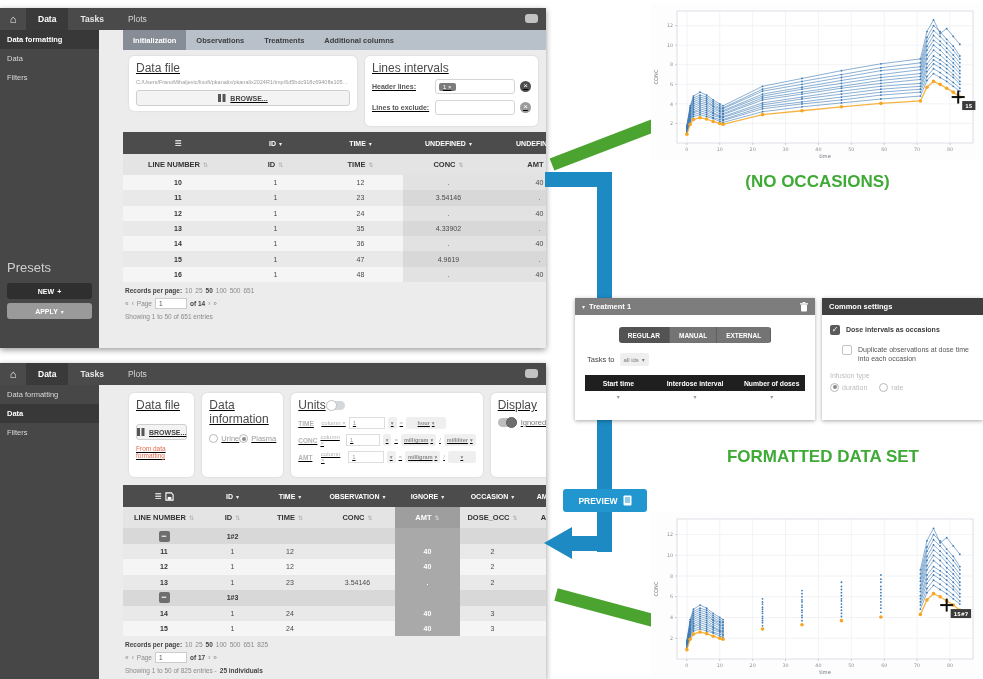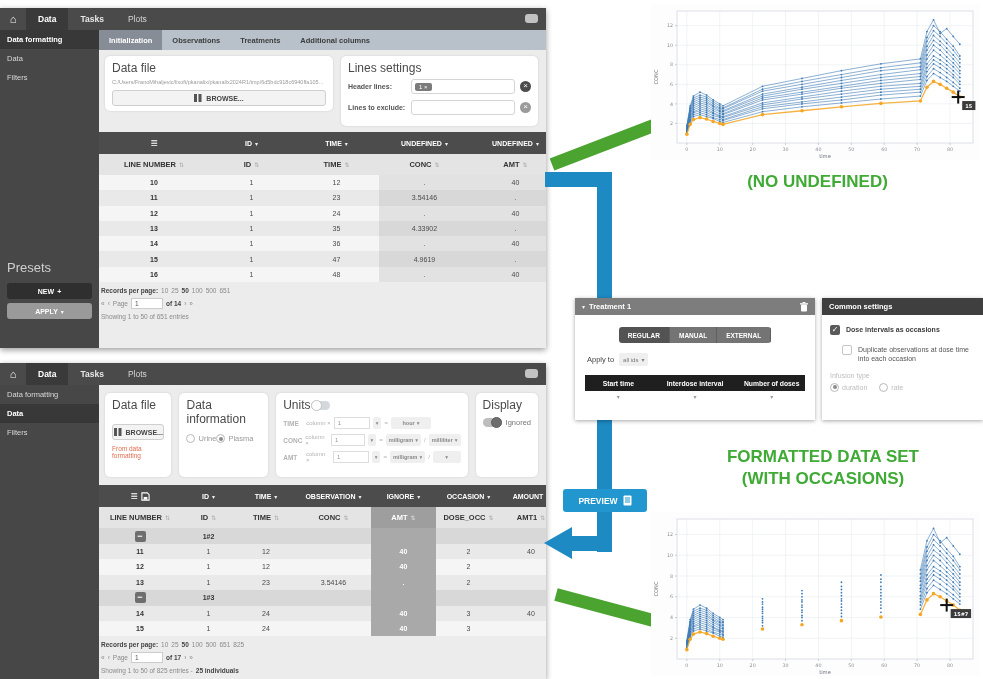--- a/index.html
+++ b/index.html
@@ -22,26 +22,26 @@
   .sidebar { width:99px; background:#474747; color:#d9d9d9; position:relative; flex-shrink:0; }
   .s-item { font-size:7.5px; padding:5px 7px; }
   .s-item.sel { background:#383838; color:#fff; font-weight:bold; }
   .presets { position:absolute; left:0; right:0; }
   .presets-label { font-size:13px; color:#cfcfcf; padding:4px 7px; }
   .p-btn { display:flex; align-items:center; justify-content:center; gap:3px; margin:4px 7px; height:16px;
            border-radius:3px; font-size:7px; font-weight:bold; color:#fff; }
   .p-btn.new { background:#2f2f2f; }
   .p-btn.apply { background:#9a9a9a; }
 
-  .main { flex:1; display:flex; flex-direction:column; overflow:hidden; position:relative; }
+  .main { flex:1; display:flex; flex-direction:column; overflow:hidden; position:relative;padding-left:24px; }
   .subtabs { height:20px; background:#b8c0ca; display:flex; align-items:stretch; }
   .subtab { padding:0 10px; font-size:7.5px; display:flex; align-items:center; color:#3c3c3c; font-weight:bold; }
   .subtab.sel { background:#868d96; color:#fff; }
 
-  .cards { display:flex; gap:8px; padding:6px 8px 4px 6px; align-items:flex-start; }
+  .cards { display:flex; gap:8px; padding:6px 8px 4px 6px; align-items:flex-start;text-decoration:underline; }
   .card { background:#fff; border-radius:5px; box-shadow:0 0 2px rgba(0,0,0,.15); padding:5px 7px; }
   .card h3 { font-size:12px; color:#4a4a4a; font-weight:normal; margin-bottom:4px; }
   .filepath { font-size:5.5px; color:#9a9a9a; white-space:nowrap; overflow:hidden; text-overflow:ellipsis; margin-bottom:5px; }
   .browse { height:16px; background:#f3f3f3; border:1px solid #cfcfcf; border-radius:3px; display:flex;
             align-items:center; justify-content:center; gap:4px; font-size:7px; font-weight:bold; color:#444; }
   .ls-row { display:flex; align-items:center; margin-bottom:6px; gap:5px; }
   .ls-label { font-size:7px; color:#555; width:58px; font-weight:bold; }
   .ls-input { flex:1; height:15px; background:#fff; border:1px solid #d5d5d5; border-radius:3px; display:flex; align-items:center; padding:0 3px; }
   .tag { background:#7b7b7b; color:#fff; font-size:6px; border-radius:2px; padding:1px 4px; }
   .xbtn { width:11px; height:11px; border-radius:50%; background:#4d4d4d; color:#fff; font-size:8px; line-height:10px; text-align:center; flex-shrink:0; }
@@ -179,21 +179,21 @@
             <div class="filepath">C:/Users/FranoMihaljevic/lixoft/pkanalix/pkanalix2024R1/tmp/6d5bdc918c6940ffa10593ce...</div>
             <div class="browse">
               <svg width="8" height="8" viewBox="0 0 8 8">
                   <rect x="0" y="0" width="3" height="8" fill="#555"></rect>
                   <rect x="4.5" y="0" width="3" height="8" fill="#555"></rect>
                 </svg>
               <span>BROWSE...</span>
             </div>
           </div>
           <div class="card" style="flex:1;">
-            <h3>Lines settings</h3>
+            <h3>Lines intervals</h3>
             <div class="ls-row">
               <div class="ls-label">Header lines:</div>
               <div class="ls-input">
                   <span class="tag">1 ×</span>
                 </div>
               <div class="xbtn">×</div>
             </div>
             <div class="ls-row">
               <div class="ls-label">Lines to exclude:</div>
               <div class="ls-input"></div>
@@ -596,45 +596,44 @@
 
   <div class="blue" style="left:545px;top:172px;width:67px;height:15px;"></div>
   <div class="blue" style="left:597px;top:172px;width:15px;height:380px;"></div>
   <div class="blue" style="left:570px;top:536px;width:42px;height:15px;"></div>
   <div class="blue-arrowhead" style="left:544px;top:527px;"></div>
 
   <div class="garrow" style="left:552px;top:158px;width:126px;transform:rotate(-21deg);"></div>
   <div class="garrow" style="left:556px;top:588px;width:124px;transform:rotate(15deg);"></div>
 
   <div class="glabel" style="left:700px;top:171px;width:235px;">
-      <div>(NO UNDEFINED)</div>
+      <div>(NO OCCASIONS)</div>
   </div>
   <div class="glabel" style="left:688px;top:446px;width:270px;">
     <div>FORMATTED DATA SET</div>
-      <div>(WITH OCCASIONS)</div>
   </div>
 
   <div class="panel" style="left:575px;top:298px;width:240px;height:122px;">
     <div class="panel-head" style="background:#7d7d7d;">
       <span class="caret">▾</span>
       <span>Treatment 1</span>
       <span style="flex:1;"></span>
       <svg width="8" height="10" viewBox="0 0 8 10">
           <rect x="1" y="2.6" width="6" height="7" rx="1" fill="#fff"></rect>
           <rect x="0" y="1.2" width="8" height="1.3" fill="#fff"></rect>
           <rect x="2.6" y="0" width="2.8" height="1" fill="#fff"></rect>
         </svg>
     </div>
     <div class="seg-group">
       <div class="seg sel">REGULAR</div>
       <div class="seg">MANUAL</div>
       <div class="seg">EXTERNAL</div>
     </div>
     <div class="apply-row">
-      <span class="apply-lab">Apply to</span>
+      <span class="apply-lab">Tasks to</span>
       <span class="mini-sel">
           <span>all ids</span>
           <span class="caret">▾</span>
         </span>
     </div>
     <div class="tt-head">
       <div>Start time</div>
       <div>Interdose interval</div>
       <div>Number of doses</div>
     </div>

